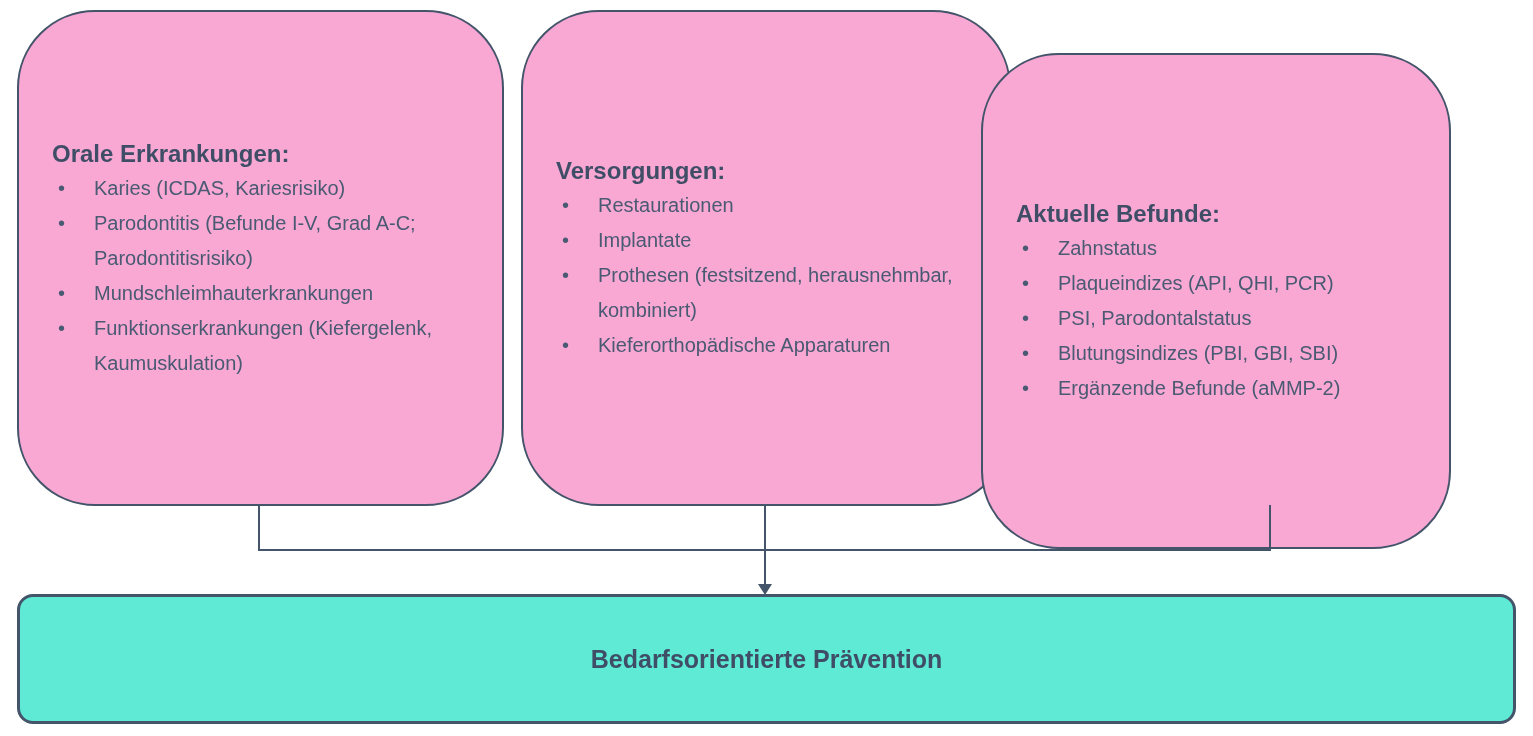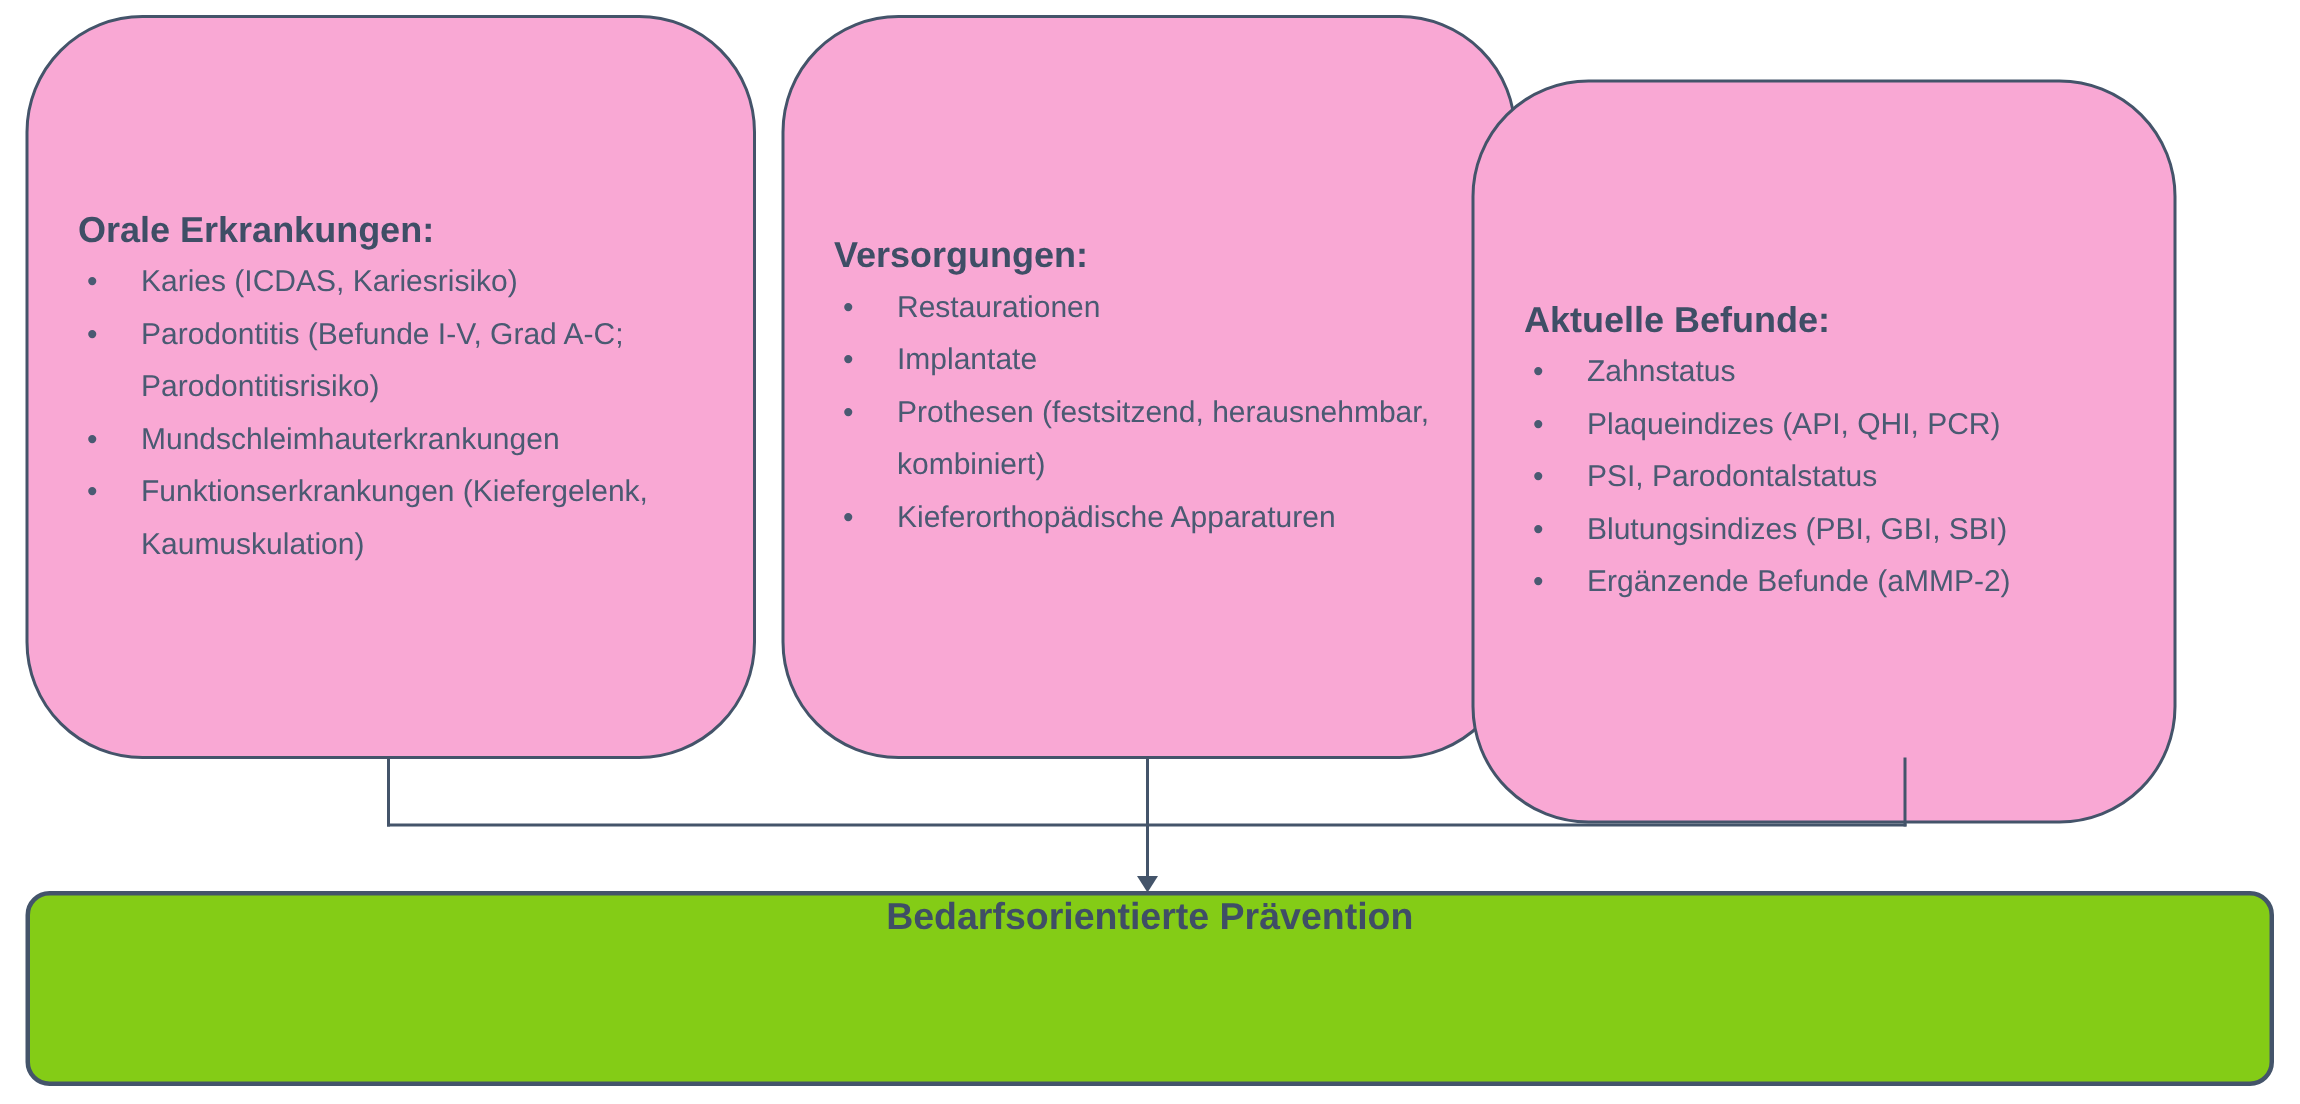--- a/index.html
+++ b/index.html
@@ -76,22 +76,23 @@
   }
 
   .result-box {
     position: absolute;
     left: 17px;
     top: 594px;
     width: 1499px;
     height: 130px;
     border: 3px solid #44546A;
     border-radius: 16px;
-    background: #84cc16;
+    background: #5eead4;
     display: flex;
+    align-items: center;
     justify-content: center;
   }
   .result-label {
     font-weight: bold;
     font-size: 25px;
     color: #3F4E66;
   }
 </style>
 </head>
 <body>

